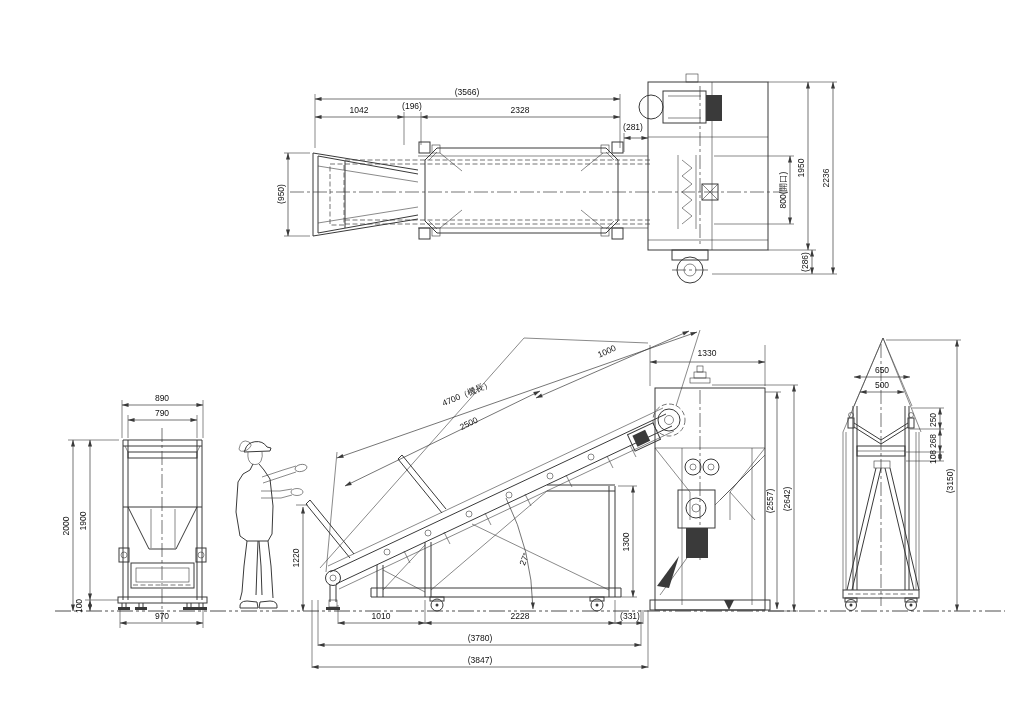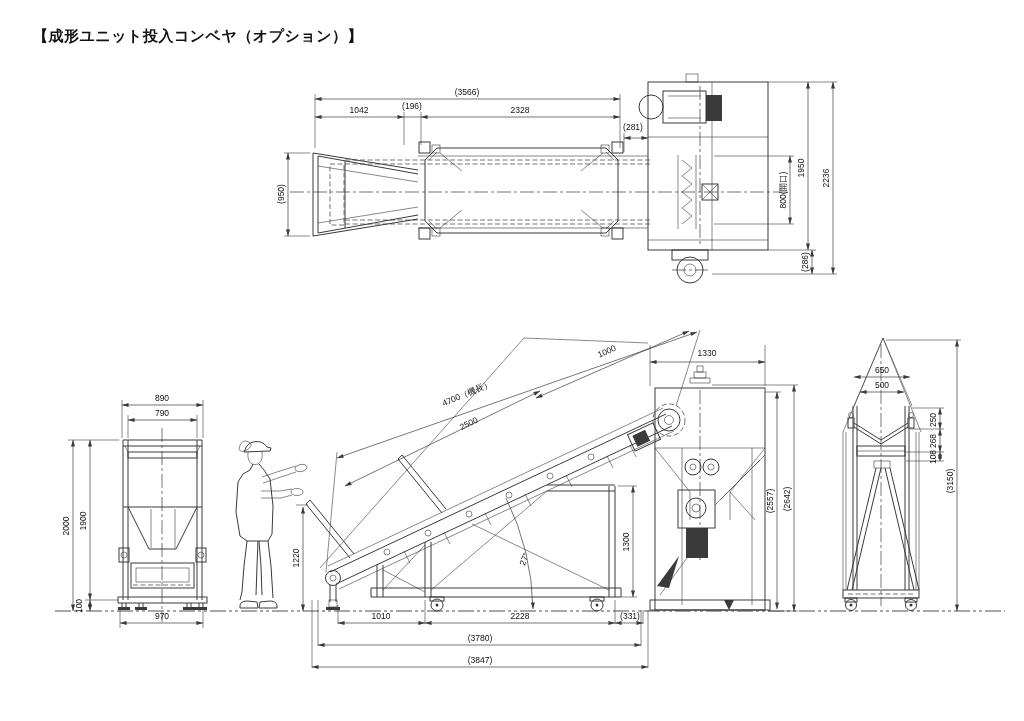--- a/index.html
+++ b/index.html
@@ -13,21 +13,20 @@
   .c{stroke:var(--line,#3a3a3a);stroke-width:.7;fill:none;stroke-dasharray:14 3 3 3;}
   .g{stroke:var(--line,#3a3a3a);stroke-width:.9;fill:none;stroke-dasharray:16 3 3 3 3 3;}
   .dm{stroke:var(--line,#3a3a3a);stroke-width:.7;fill:none;}
   .f{fill:#3a3a3a;stroke:none;}
   text.lb{font:8.5px "Liberation Sans","DejaVu Sans",sans-serif;fill:#111;text-anchor:middle;}
 </style>
 </head>
 <body>
 
 <div id="stage">
-  <div class="title">【成形ユニット投入コンベヤ（オプション）】</div>
 
   <svg width="1024" height="721" viewBox="0 0 1024 721">
     <defs>
       <marker id="ar" viewBox="0 0 10 8" refX="9.3" refY="4" markerWidth="11" markerHeight="8.5" orient="auto-start-reverse">
         <path d="M0.5,1.3 L9.5,4 L0.5,6.7 z" fill="#3a3a3a"></path>
       </marker>
     </defs>
 
     <g>
       <path class="g" d="M55,611 H1005"></path>

